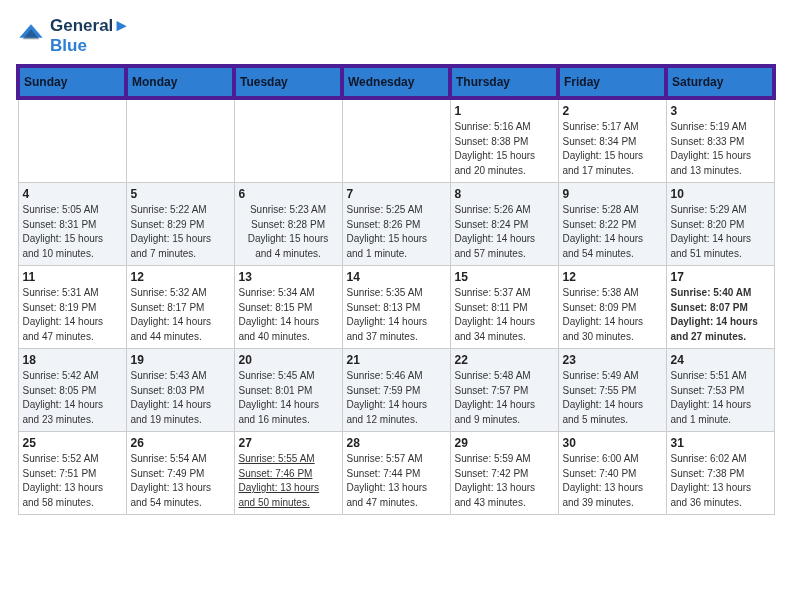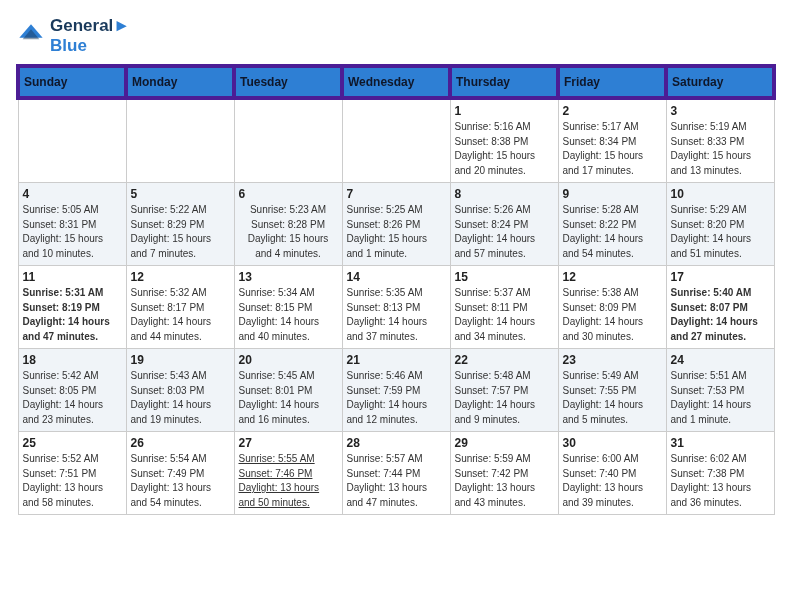--- a/index.html
+++ b/index.html
@@ -193,21 +193,21 @@
           <div class="day-number">10</div>
           <div class="day-info" style="white-space: pre-line;">Sunrise: 5:29 AM
 Sunset: 8:20 PM
 Daylight: 14 hours
 and 51 minutes.</div>
         </td>
       </tr>
       <tr>
         <td>
           <div class="day-number">11</div>
-          <div class="day-info" style="white-space: pre-line; font-weight: bold;">Sunrise: 5:31 AM
+          <div class="day-info" style="white-space: pre-line;">Sunrise: 5:31 AM
 Sunset: 8:19 PM
 Daylight: 14 hours
 and 47 minutes.</div>
         </td>
         <td>
           <div class="day-number">12</div>
           <div class="day-info" style="white-space: pre-line;">Sunrise: 5:32 AM
 Sunset: 8:17 PM
 Daylight: 14 hours
 and 44 minutes.</div>

